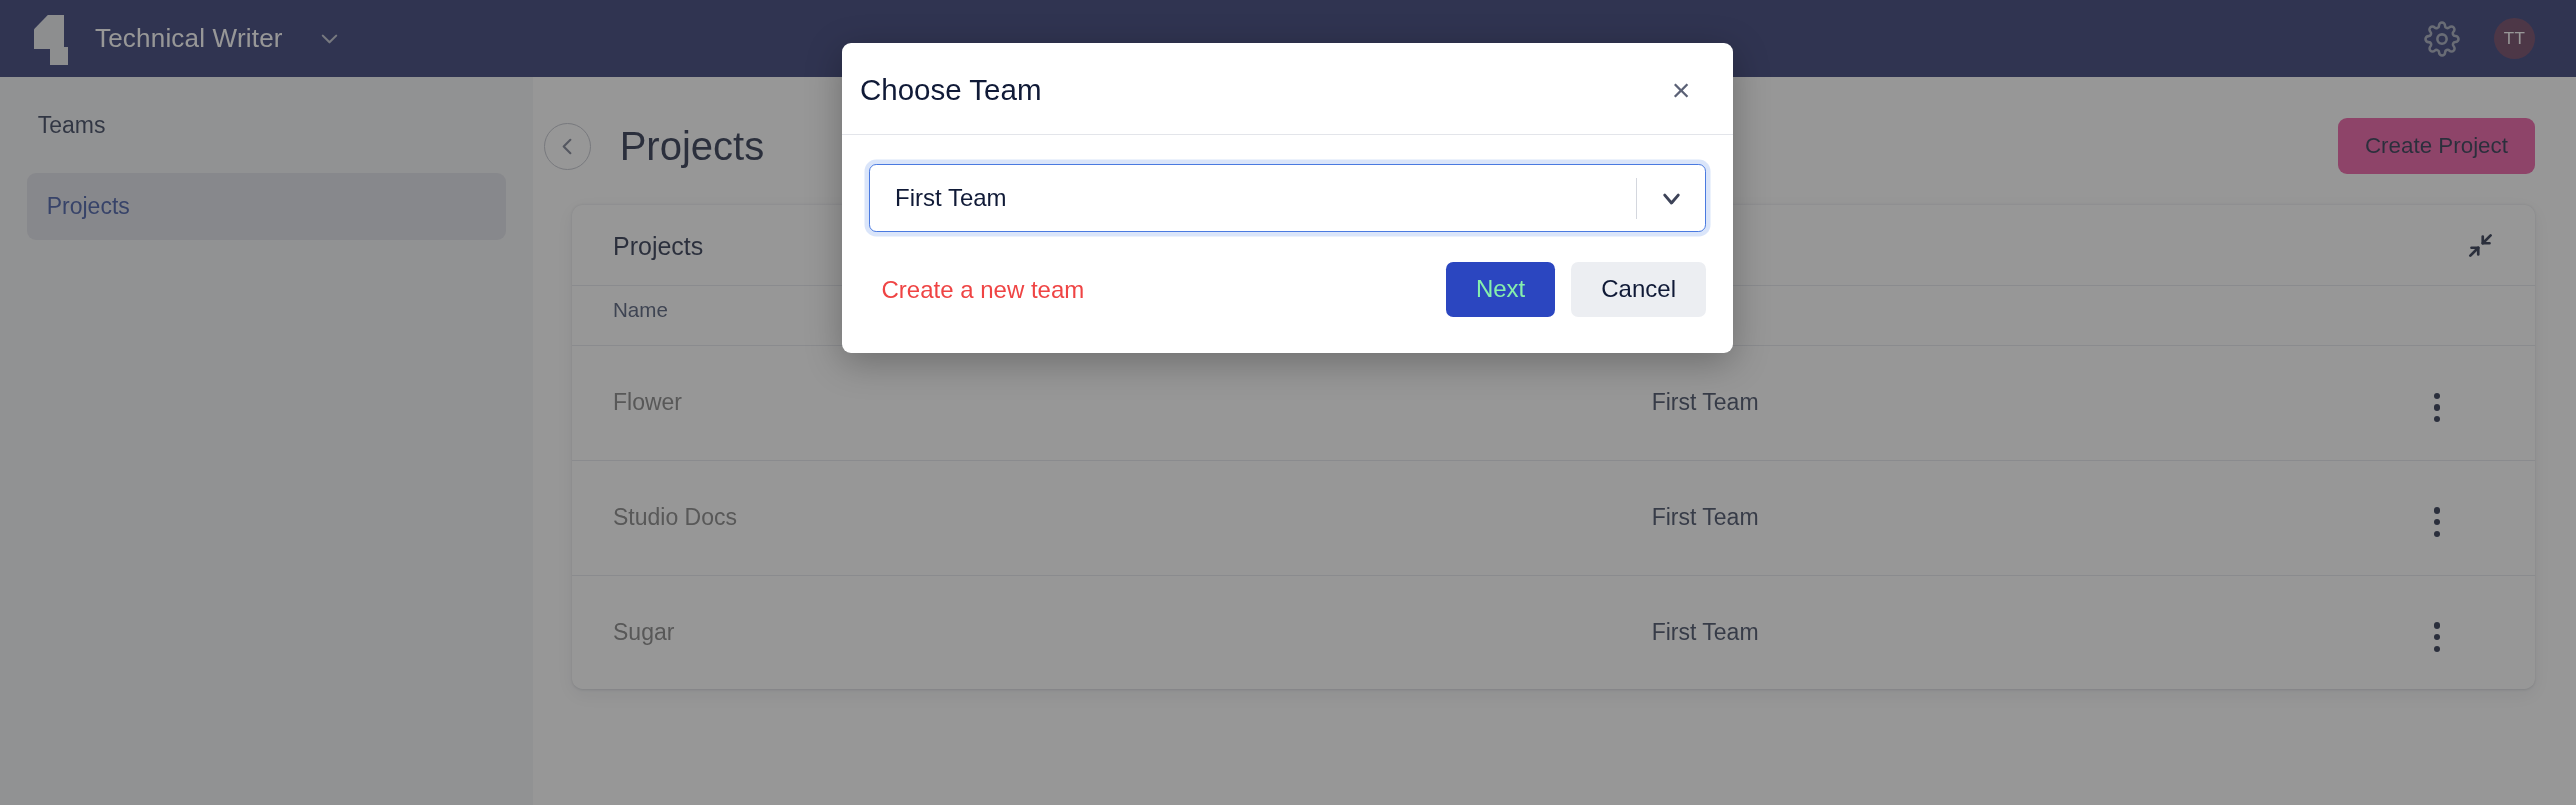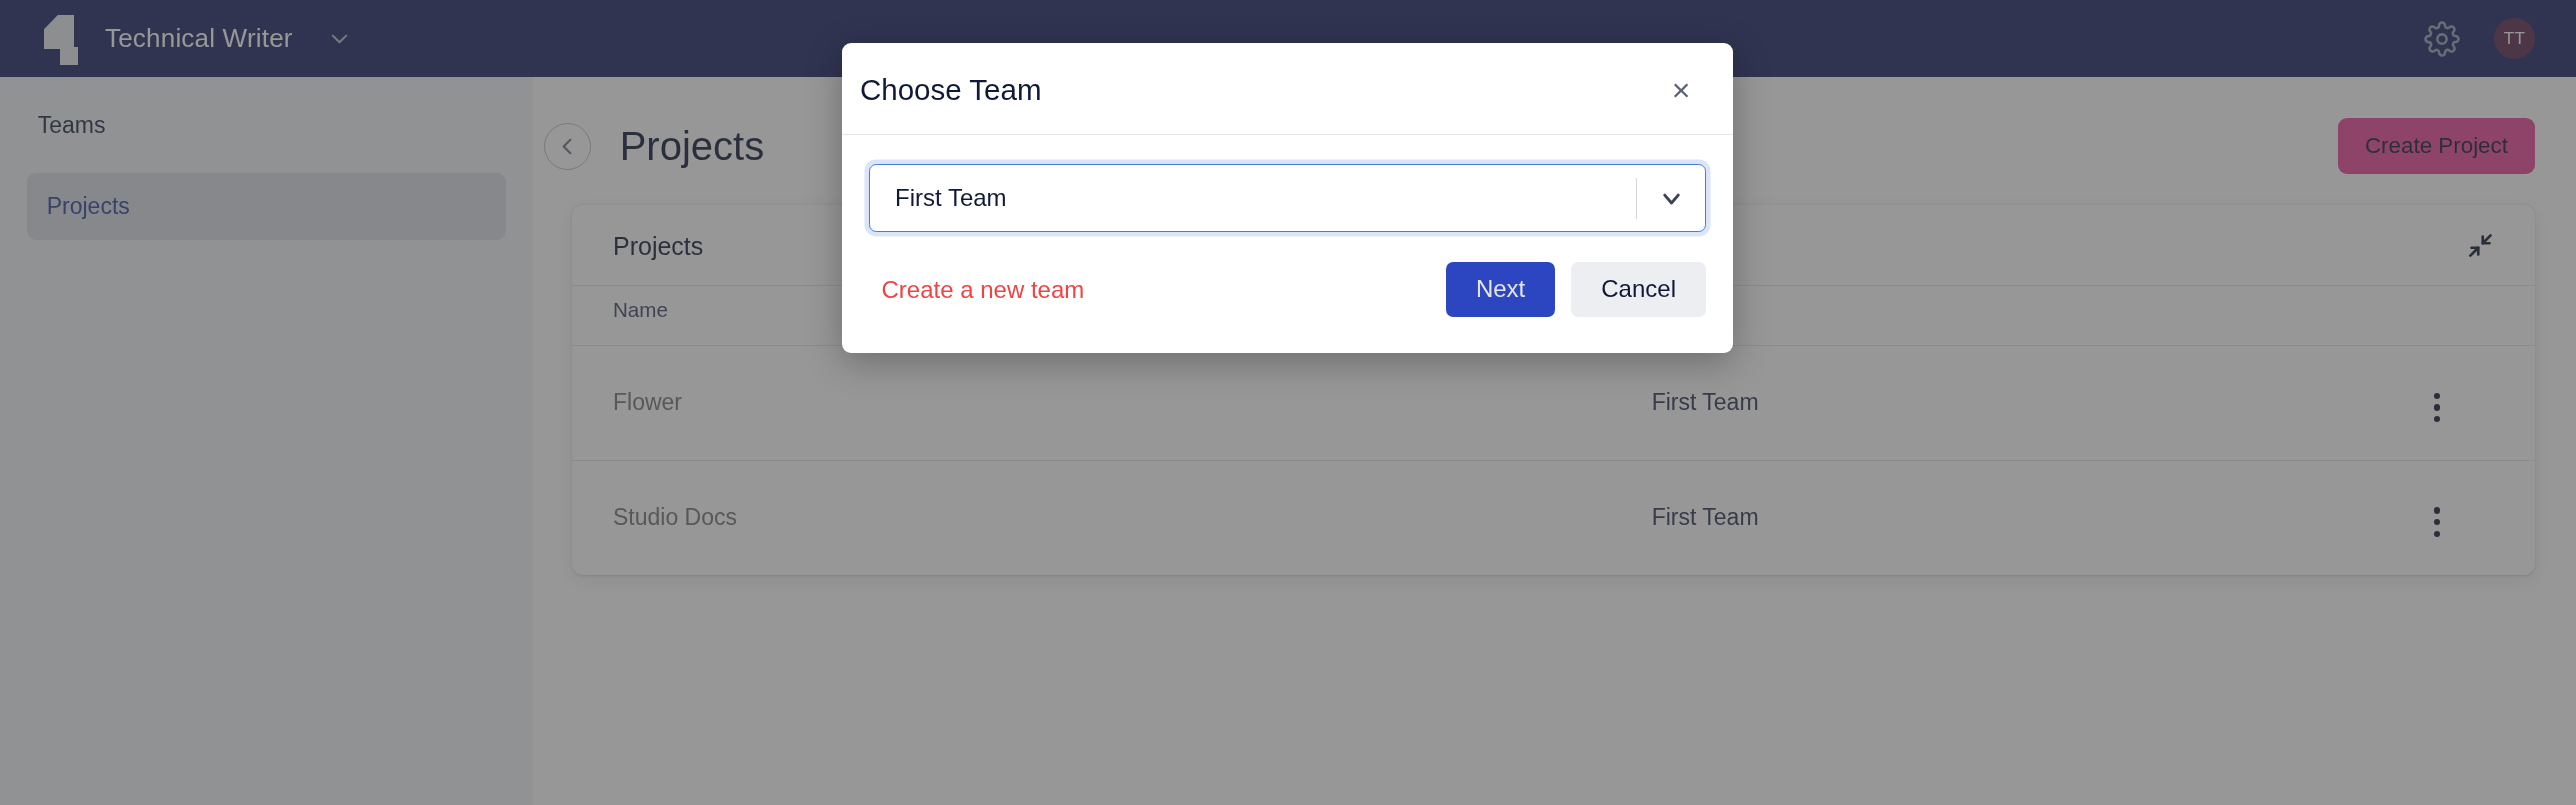--- a/index.html
+++ b/index.html
@@ -25,21 +25,21 @@
     background: #ffffff;
   }
 
   
   #topbar {
     height: 77px;
     flex: 0 0 77px;
     background: #1b2465;
     display: flex;
     align-items: center;
-    padding: 0 41px 0 44px;
+    padding: 0 41px 0 34px;
     position: relative;
   }
 
   .brand-group {
     display: flex;
     align-items: center;
     gap: 23px;
   }
 
   .logo-mark {
@@ -349,21 +349,21 @@
   }
 
   .btn {
     border: none;
     border-radius: 7.2px;
     font-family: inherit;
     font-size: 24px;
     padding: 14.3px 30px;
     line-height: 1.1;
   }
-  .btn-primary { background: #2b46c0; color: #e5e5e5; }
+  .btn-primary { background: #2b46c0; color: #86efac; }
   .btn-secondary { background: #eceef2; color: #101a37; }
 </style>
 </head>
 <body>
 
 <div id="app-shell">
 
   <header id="topbar">
     <div class="brand-group">
       <span class="logo-mark">
@@ -451,20 +451,31 @@
               <td class="c-name"><a class="project-link" href="#">Studio Docs</a></td>
               <td class="c-team">First Team</td>
               <td class="c-menu">
                 <span class="kebab">
                     <i></i>
                     <i></i>
                     <i></i>
                   </span>
               </td>
             </tr>
+            <tr>
+              <td class="c-name"><a class="project-link" href="#">Sugar</a></td>
+              <td class="c-team">First Team</td>
+              <td class="c-menu">
+                <span class="kebab">
+                    <i></i>
+                    <i></i>
+                    <i></i>
+                  </span>
+              </td>
+            </tr>
           </tbody>
         </table>
       </section>
 
     </main>
   </div>
 </div>
 
 <div id="overlay"></div>
 

